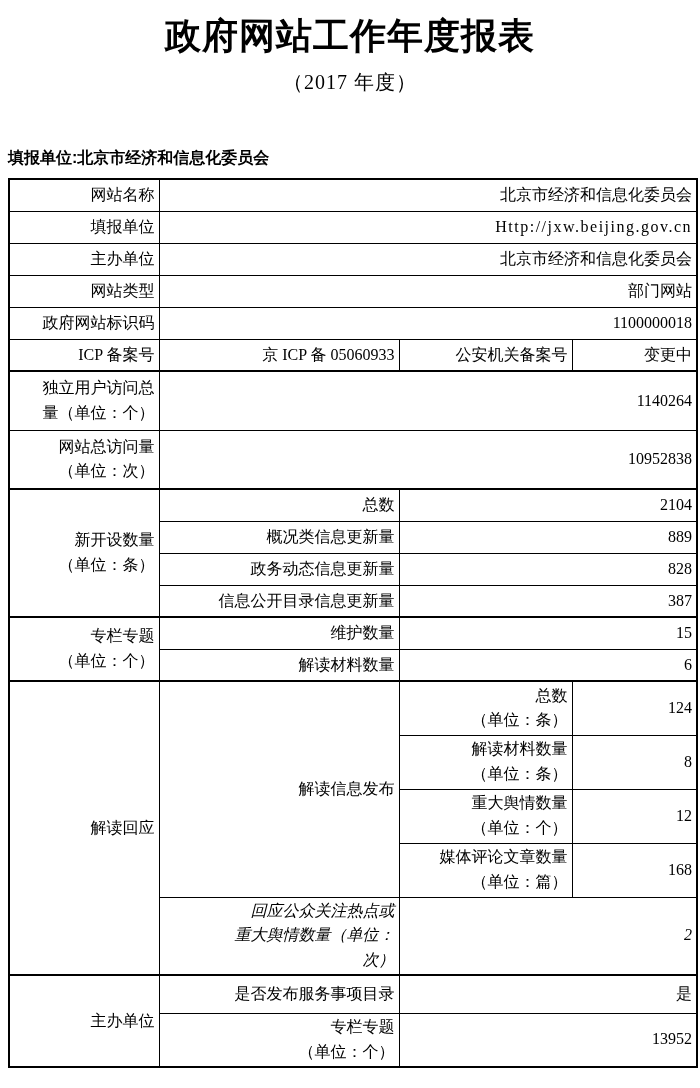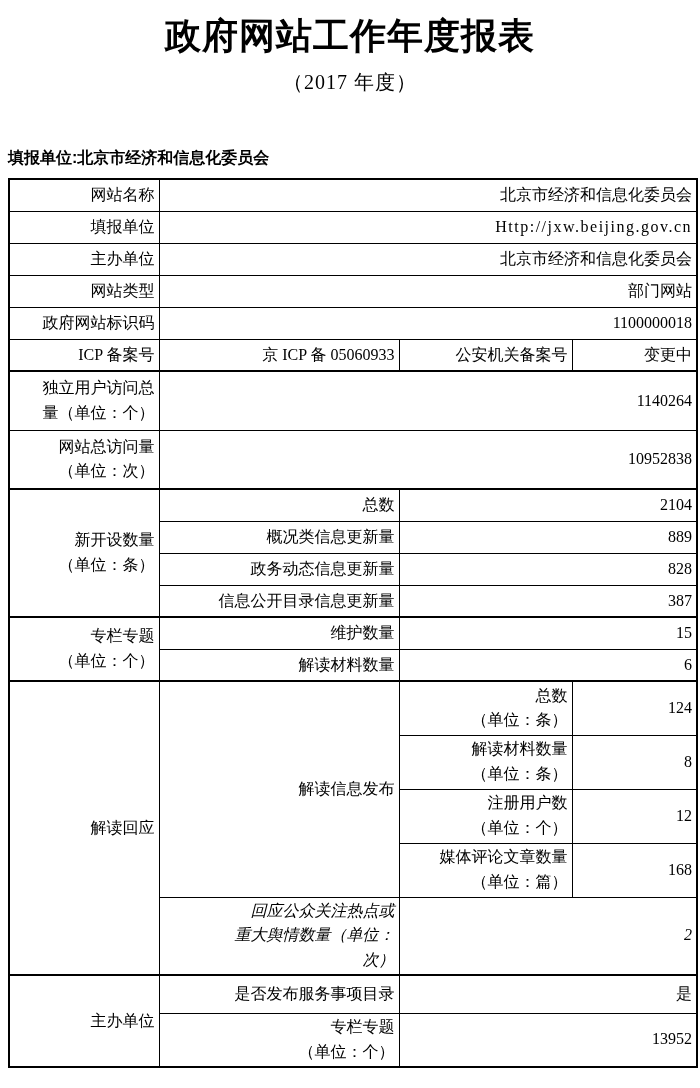--- a/index.html
+++ b/index.html
@@ -158,21 +158,21 @@
         <td>总数
 （单位：条）</td>
         <td>124</td>
       </tr>
       <tr class="h54">
         <td>解读材料数量
 （单位：条）</td>
         <td>8</td>
       </tr>
       <tr class="h54">
-        <td>注册用户数
+        <td>重大舆情数量
 （单位：个）</td>
         <td>12</td>
       </tr>
       <tr class="h54">
         <td>媒体评论文章数量
 （单位：篇）</td>
         <td>168</td>
       </tr>
       <tr class="h75">
         <td class="lh-tight">回应公众关注热点或

